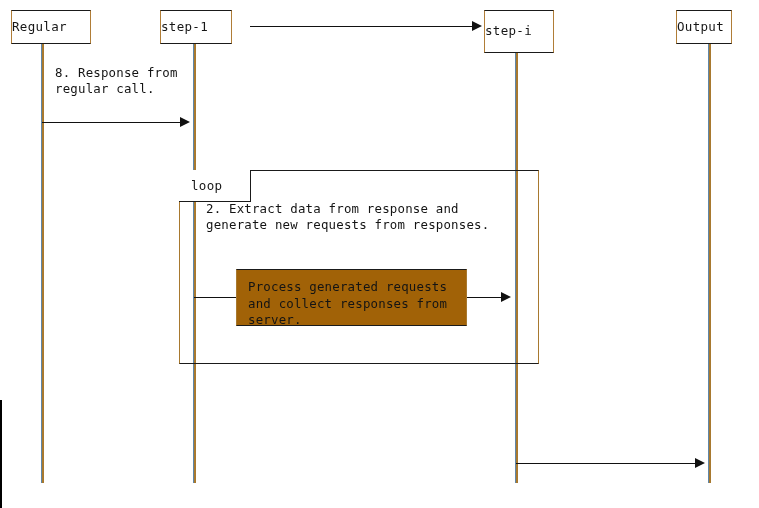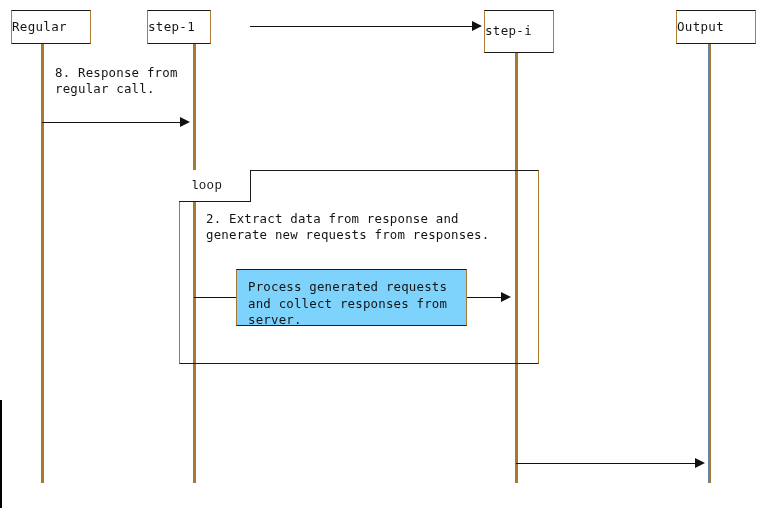--- a/index.html
+++ b/index.html
@@ -88,31 +88,30 @@
     border-bottom: 1px solid #1a1a1a;
     background: #ffffff;
     display: flex;
     align-items: center;
   }
   .frag-tab-label {
     font-size: 12.5px;
     color: #161616;
     padding-left: 12px;
     letter-spacing: 0.3px;
-    font-family: Liberation Mono, monospace;
   }
 
   
   .boxed-note {
     position: absolute;
     box-sizing: border-box;
     border: 1px solid #a8792f;
     border-top-color: #1a1a1a;
     border-bottom-color: #1a1a1a;
-    background: #7dd3fc;
+    background: #a16207;
     padding: 9px 11px 8px 11px;
   }
   .boxed-note-text {
     font-size: 12.4px;
     line-height: 16.5px;
     color: #141414;
     white-space: pre;
     letter-spacing: 0.2px;
   }
 
@@ -131,47 +130,47 @@
 
   <div class="lifeline" style="left:41px; top:44px; height:439px;"></div>
   <div class="lifeline" style="left:193px; top:44px; height:439px;"></div>
   <div class="lifeline" style="left:515px; top:44px; height:439px;"></div>
   <div class="lifeline" style="left:708px; top:44px; height:439px;"></div>
 
   <div class="actor-box" style="left:11px; top:10px; width:80px; height:34px;">
     <span class="actor-label">Regular</span>
   </div>
 
-  <div class="actor-box" style="left:147px; top:10px; width:64px; height:34px;">
+  <div class="actor-box" style="left:160px; top:10px; width:72px; height:34px;">
     <span class="actor-label">step-1</span>
   </div>
 
   <div class="actor-box" style="left:484px; top:10px; width:70px; height:43px;">
     <span class="actor-label">step-i</span>
   </div>
 
-  <div class="actor-box" style="left:676px; top:10px; width:80px; height:34px;">
+  <div class="actor-box" style="left:676px; top:10px; width:56px; height:34px;">
     <span class="actor-label">Output</span>
   </div>
 
   <div class="msg-line" style="left:250px; top:26px; width:225px;"></div>
   <div class="msg-head" style="left:472px; top:21px;"></div>
 
   <div class="note-text" style="left:55px; top:65px;">8. Response from
 regular call.</div>
 
   <div class="msg-line" style="left:42px; top:122px; width:140px;"></div>
   <div class="msg-head" style="left:180px; top:117px;"></div>
 
   <div class="frag-box" style="left:179px; top:170px; width:360px; height:194px;"></div>
   <div class="frag-tab" style="left:179px; top:170px; width:72px; height:32px;">
     <span class="frag-tab-label">loop</span>
   </div>
 
-  <div class="note-text" style="left:206px; top:211px;">2. Extract data from response and
+  <div class="note-text" style="left:206px; top:201px;">2. Extract data from response and
 generate new requests from responses.</div>
 
   <div class="msg-line" style="left:194px; top:297px; width:42px;"></div>
   <div class="msg-line" style="left:467px; top:297px; width:36px;"></div>
   <div class="msg-head" style="left:501px; top:292px;"></div>
 
   <div class="boxed-note" style="left:236px; top:269px; width:231px; height:57px;">
     <div class="boxed-note-text">Process generated requests
 and collect responses from
 server.</div>

